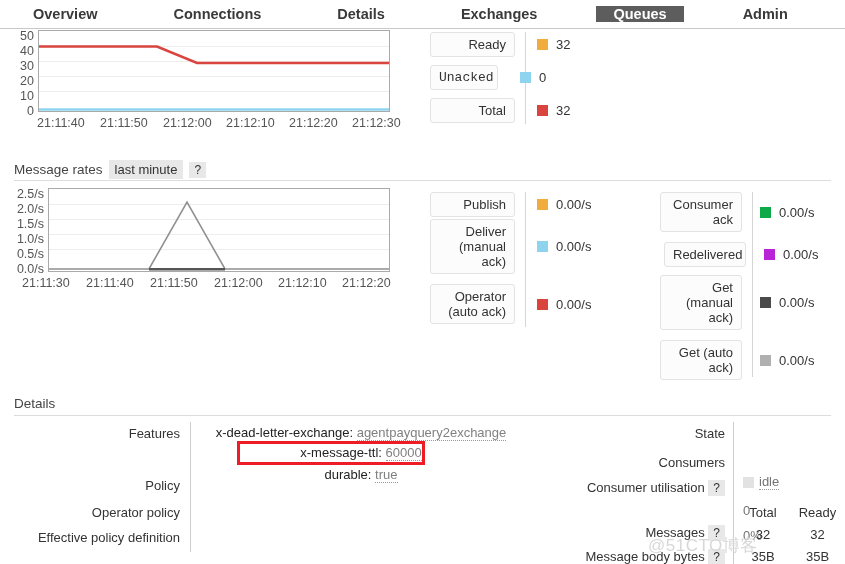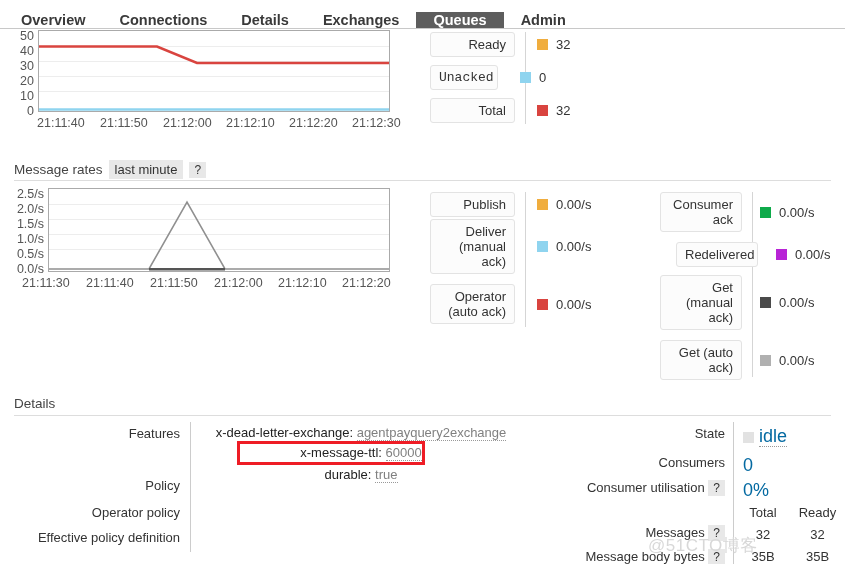--- a/index.html
+++ b/index.html
@@ -20,24 +20,25 @@
   
   .navbar {
     position: absolute;
     left: 0; top: 0;
     width: 845px; height: 28px;
     border-bottom: 1px solid #c8c8c8;
     background: #ffffff;
   }
   .nav-tabs {
     display: flex;
-    align-items: flex-end;
+    align-items: center;
     height: 28px;
-    padding-left: 4px;
+    padding-left: 16px;
     box-sizing: border-box;
+    gap: 42px;
   }
   .nav-tab {
     display: flex;
     align-items: center;
     justify-content: center;
     padding: 0 17px;
     font-size: 14.5px;
     font-weight: bold;
     color: #3a3a3a;
     cursor: pointer;
@@ -158,23 +159,24 @@
     color: #333;
     white-space: nowrap;
   }
   .det-sep {
     position: absolute;
     width: 1px;
     background: #cccccc;
   }
   .det-value {
     position: absolute;
-    font-size: 18px;
-    color: #0369a1;
-    white-space: nowrap;
+    font-size: 13px;
+    color: #737373;
+    white-space: nowrap;
+    margin-top: 48px;
   }
   .feat-line {
     position: absolute;
     font-size: 13px;
     white-space: nowrap;
     text-align: center;
   }
   .feat-key { color: #222; }
   .feat-val { color: #808080; }
   .dotted { border-bottom: 1px dotted #999; }
@@ -345,21 +347,21 @@
 
 <div class="legend-col" style="left:660px;top:192px;width:185px;height:190px;">
   <div class="legend-divider" style="left:92px;top:0;height:185px;"></div>
 
   <div class="legend-row" style="left:0;top:0px;">
     <div class="legend-btn" style="width:82px;">Consumer ack</div>
     <div class="legend-swatch" style="background:#0eaa4a;margin-left:18px;"></div>
     <div class="legend-val" style="margin-left:8px;">0.00/s</div>
   </div>
 
-  <div class="legend-row" style="left:16px;top:50px;">
+  <div class="legend-row" style="left:4px;top:50px;">
     <div class="legend-btn" style="width:82px;">Redelivered</div>
     <div class="legend-swatch" style="background:#b824d6;margin-left:18px;"></div>
     <div class="legend-val" style="margin-left:8px;">0.00/s</div>
   </div>
 
   <div class="legend-row" style="left:0;top:83px;">
     <div class="legend-btn" style="width:82px;">Get (manual ack)</div>
     <div class="legend-swatch" style="background:#4a4a4a;margin-left:18px;"></div>
     <div class="legend-val" style="margin-left:8px;">0.00/s</div>
   </div>

